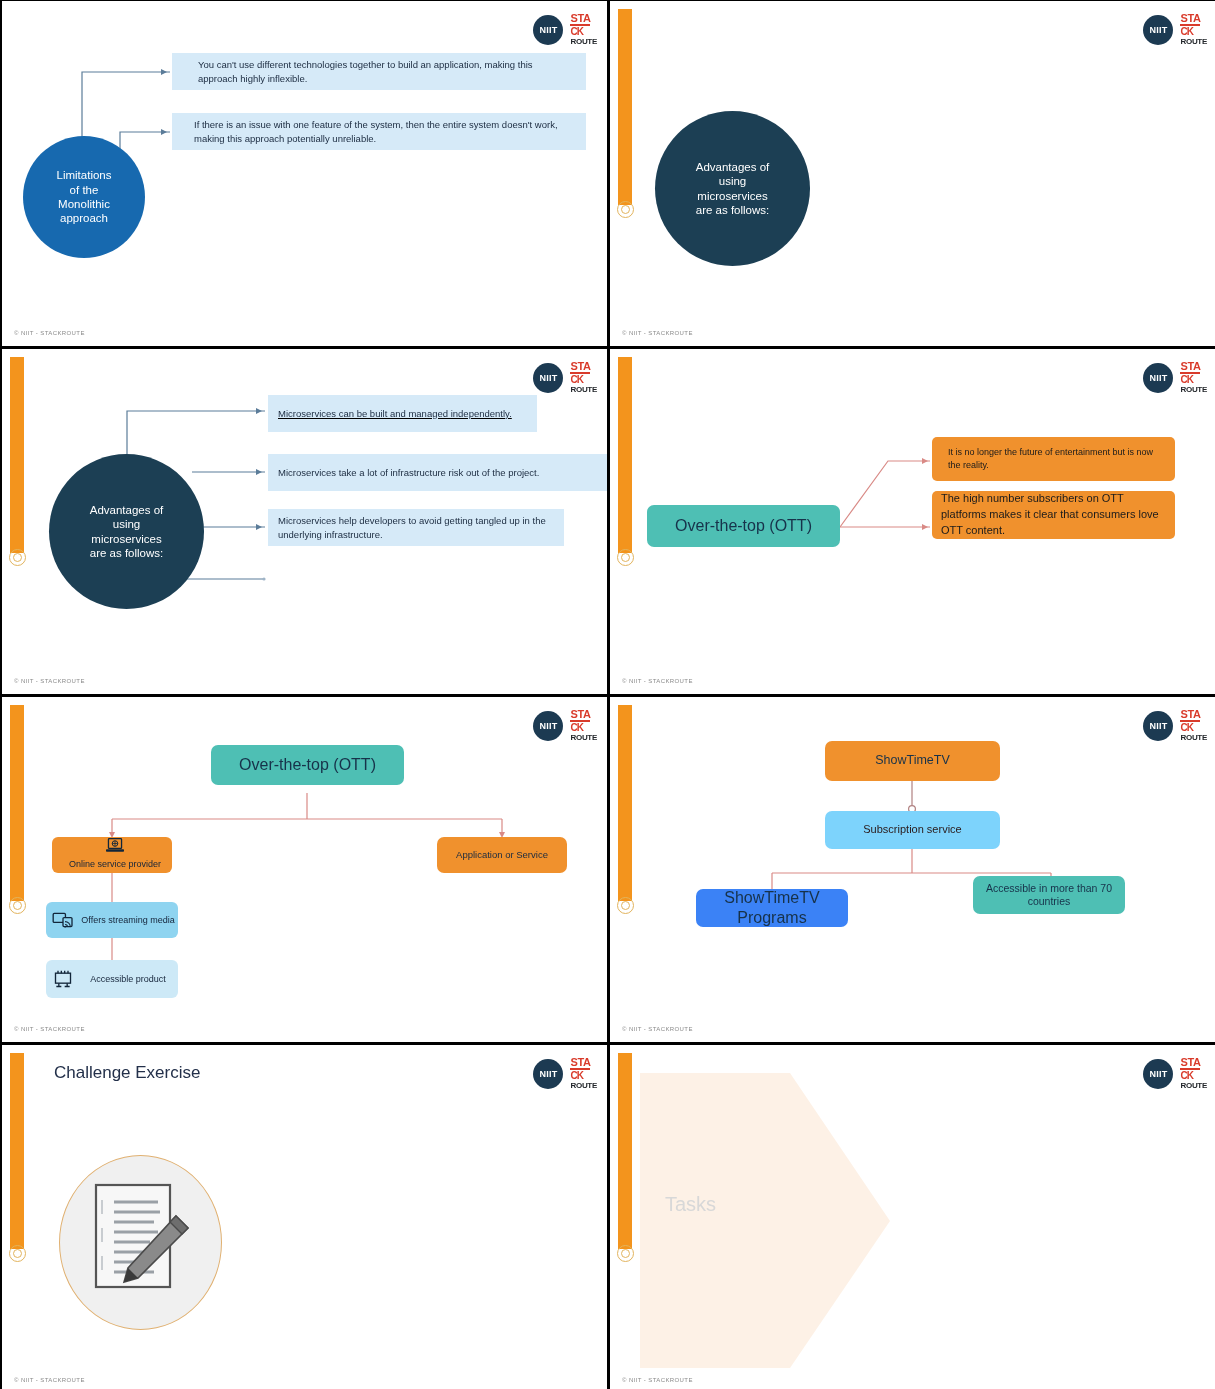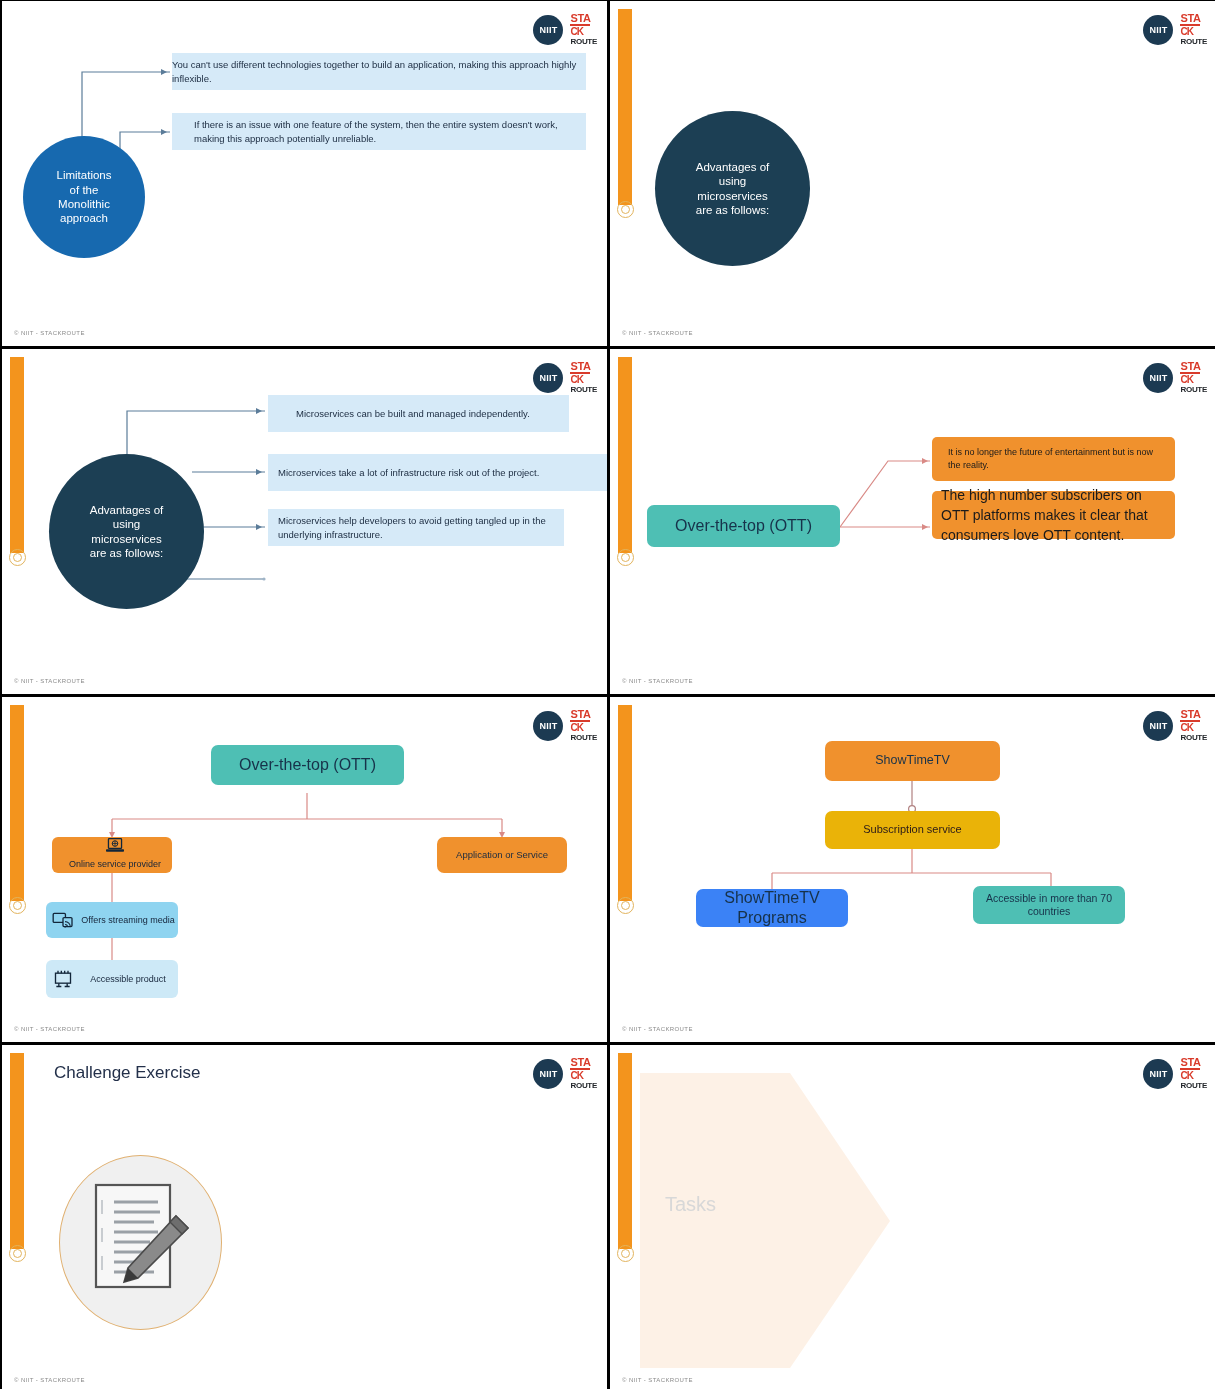--- a/index.html
+++ b/index.html
@@ -76,21 +76,21 @@
 
     <div class="circle-node" style="left:21px;top:135px;width:122px;height:122px;background:#1769AF;font-size:11.5px;">
       <div>
         <div>Limitations</div>
         <div>of the</div>
         <div>Monolithic</div>
         <div>approach</div>
       </div>
     </div>
 
-    <div class="infobox" style="left:170px;top:52px;width:414px;height:37px;background:#D6EAF8;padding:0 0;">
+    <div class="infobox" style="left:170px;top:52px;width:414px;height:37px;background:#D6EAF8;padding:0 26px;">
       <span style="font-size:9.5px;color:#1B2B40;line-height:1.45;">You can't use different technologies together to build an application, making this approach highly inflexible.</span>
     </div>
     <div class="infobox" style="left:170px;top:112px;width:414px;height:37px;background:#D6EAF8;padding:0 22px;">
       <span style="font-size:9.5px;color:#1B2B40;line-height:1.45;">If there is an issue with one feature of the system, then the entire system doesn't work, making this approach potentially unreliable.</span>
     </div>
 
     <div class="footer">© NIIT - STACKROUTE</div>
   </div>
 
   <div class="slide">
@@ -146,21 +146,21 @@
 
     <div class="circle-node" style="left:47px;top:105px;width:155px;height:155px;background:#1C3F54;font-size:11.5px;">
       <div>
         <div>Advantages of</div>
         <div>using</div>
         <div>microservices</div>
         <div>are as follows:</div>
       </div>
     </div>
 
-    <div class="infobox" style="left:266px;top:46px;width:301px;height:37px;background:#D6EAF8;padding:0 28px;">
+    <div class="infobox" style="left:266px;top:46px;width:269px;height:37px;background:#D6EAF8;padding:0 10px;text-decoration:underline;">
       <span style="font-size:9.5px;color:#1B2B40;line-height:1.45;">Microservices can be built and managed independently.</span>
     </div>
     <div class="infobox" style="left:266px;top:105px;width:348px;height:37px;background:#D6EAF8;padding:16px 10px;">
       <span style="font-size:9.5px;color:#1B2B40;line-height:1.45;">Microservices take a lot of infrastructure risk out of the project.</span>
     </div>
     <div class="infobox" style="left:266px;top:160px;width:296px;height:37px;background:#D6EAF8;padding:0 10px;">
       <span style="font-size:9.5px;color:#1B2B40;line-height:1.45;">Microservices help developers to avoid getting tangled up in the underlying infrastructure.</span>
     </div>
 
     <div class="footer">© NIIT - STACKROUTE</div>
@@ -184,21 +184,21 @@
       <path d="M230,178 L278,112 L320,112" stroke="#D98A86" stroke-width="1.2" fill="none"></path>
       <path d="M318,112 l-6,-3 v6 z" fill="#D98A86"></path>
       <path d="M230,178 L320,178" stroke="#D98A86" stroke-width="1.2" fill="none"></path>
       <path d="M318,178 l-6,-3 v6 z" fill="#D98A86"></path>
     </svg>
 
     <div class="rbox" style="left:37px;top:156px;width:193px;height:42px;background:#4EBFB4;font-size:16px;color:#17324A;">Over-the-top (OTT)</div>
 
     <div class="rbox" style="left:322px;top:88px;width:243px;height:44px;background:#F0912D;font-size:9px;color:#1B1B1B;
                 justify-content:flex-start;text-align:left;padding:0 16px;line-height:1.45;border-radius:5px;">It is no longer the future of entertainment but is now the reality.</div>
-    <div class="rbox" style="left:322px;top:142px;width:243px;height:48px;background:#F0912D;font-size:14px;color:#1B1B1B;
+    <div class="rbox" style="left:322px;top:142px;width:243px;height:48px;background:#F0912D;font-size:11px;color:#1B1B1B;
                 justify-content:flex-start;text-align:left;padding:0 9px;line-height:1.45;border-radius:5px;">The high number subscribers on OTT platforms makes it clear that consumers love OTT content.</div>
 
     <div class="footer">© NIIT - STACKROUTE</div>
   </div>
 
   <div class="slide">
     <div class="rail"></div>
     <div class="rail-dot"></div>
     <div class="logo">
       <div class="logo-niit">
@@ -271,25 +271,25 @@
 
     <svg class="conn" viewBox="0 0 607 345">
       <path d="M302,84 L302,108" stroke="#B08080" stroke-width="1.2" fill="none"></path>
       <circle cx="302" cy="112" r="3.4" fill="#fff" stroke="#B08080" stroke-width="1.2"></circle>
       <path d="M302,116 L302,118" stroke="#B08080" stroke-width="1.2" fill="none"></path>
       <path d="M302,152 L302,176 M162,176 L441,176 M162,176 L162,194 M441,176 L441,194" stroke="#D98A86" stroke-width="1.2" fill="none"></path>
     </svg>
 
     <div class="rbox" style="left:215px;top:44px;width:175px;height:40px;background:#F0912D;font-size:12.5px;color:#17324A;">ShowTimeTV</div>
 
-    <div class="rbox" style="left:215px;top:114px;width:175px;height:38px;background:#eab308;font-size:11px;color:#2A1A1A;">Subscription service</div>
+    <div class="rbox" style="left:215px;top:114px;width:175px;height:38px;background:#7dd3fc;font-size:11px;color:#2A1A1A;">Subscription service</div>
 
     <div class="rbox" style="left:86px;top:192px;width:152px;height:38px;background:#3b82f6;font-size:16px;color:#17324A;">ShowTimeTV Programs</div>
 
-    <div class="rbox" style="left:363px;top:189px;width:152px;height:38px;background:#4EBFB4;font-size:10.5px;color:#17324A;">Accessible in more than 70 countries</div>
+    <div class="rbox" style="left:363px;top:179px;width:152px;height:38px;background:#4EBFB4;font-size:10.5px;color:#17324A;">Accessible in more than 70 countries</div>
 
     <div class="footer">© NIIT - STACKROUTE</div>
   </div>
 
   <div class="slide">
     <div class="rail"></div>
     <div class="rail-dot"></div>
     <div class="logo">
       <div class="logo-niit">
           <span>NIIT</span>

